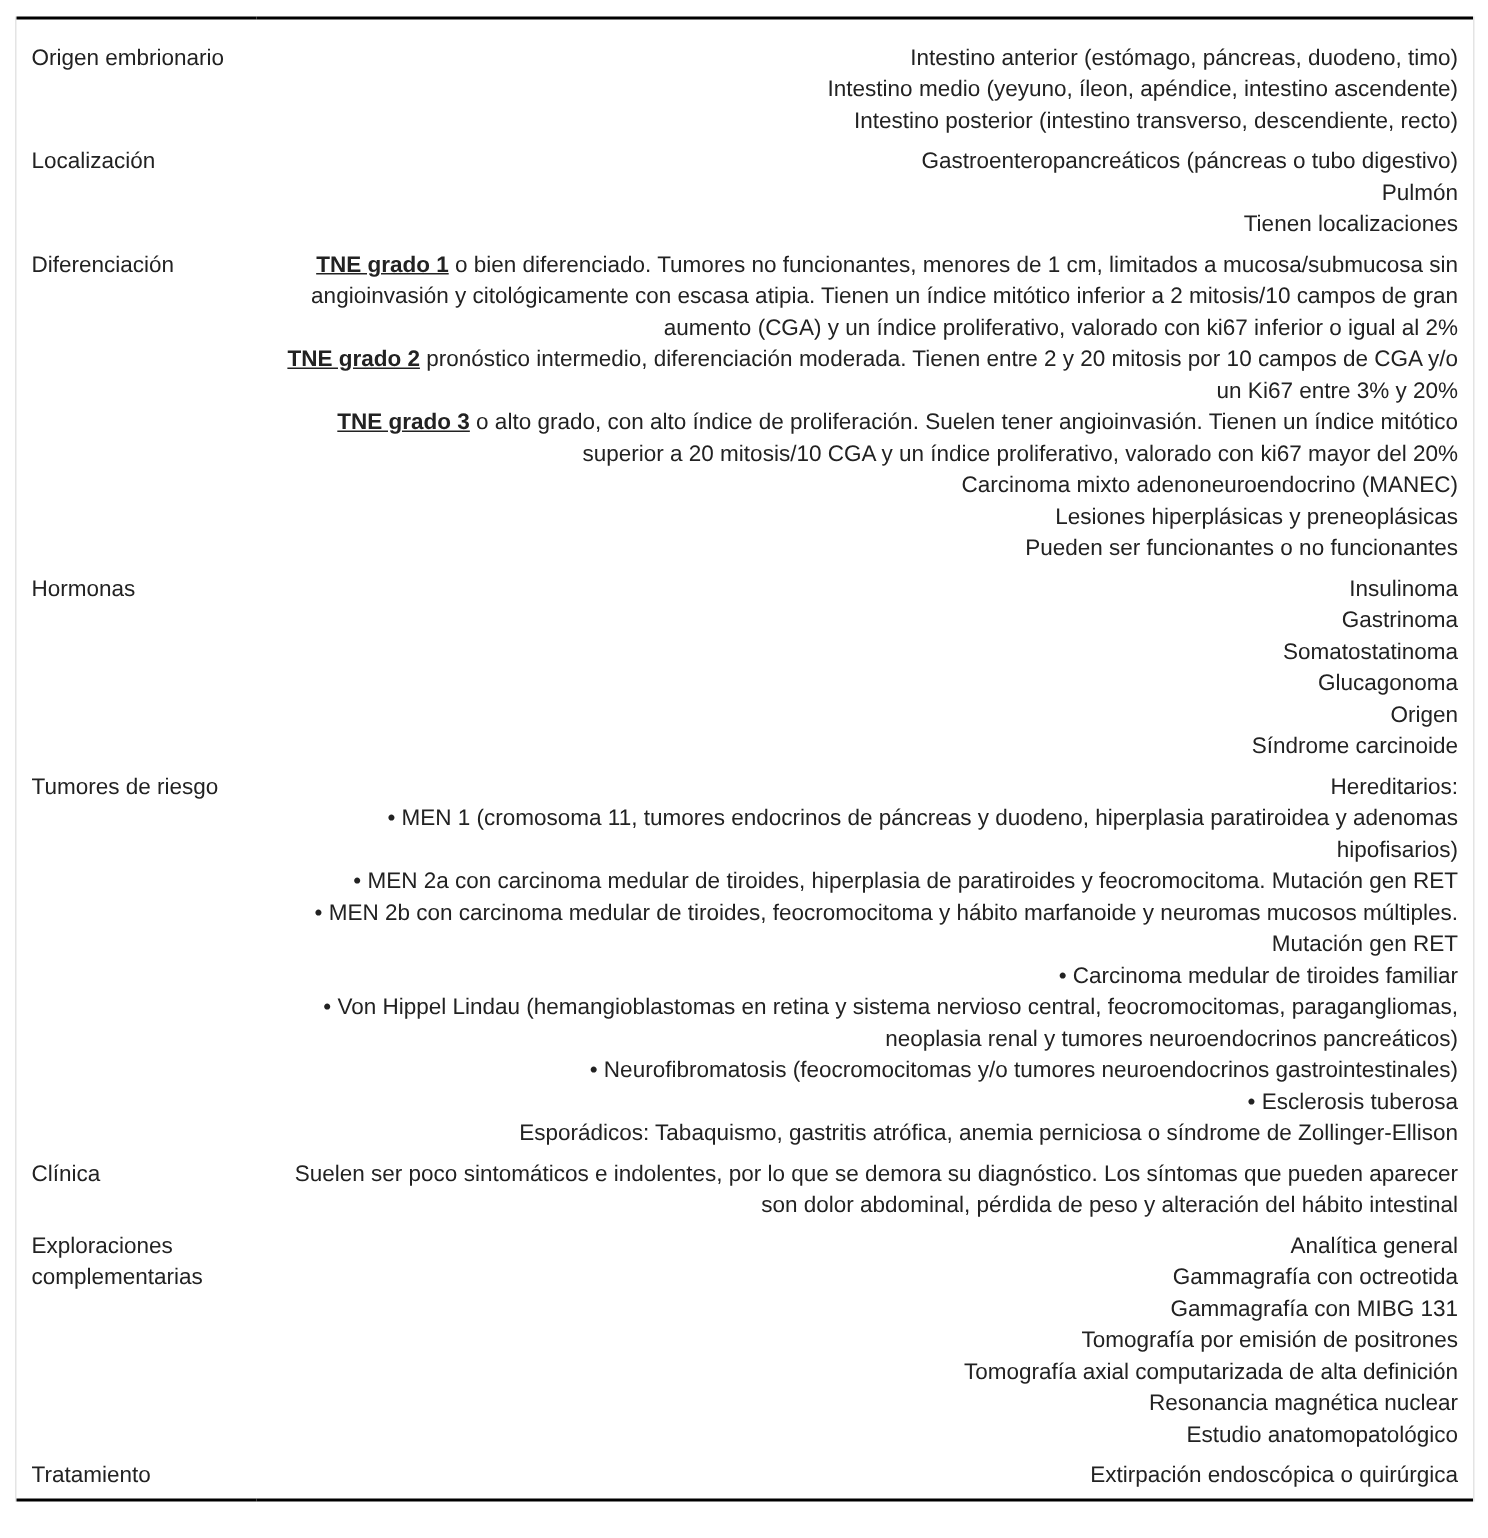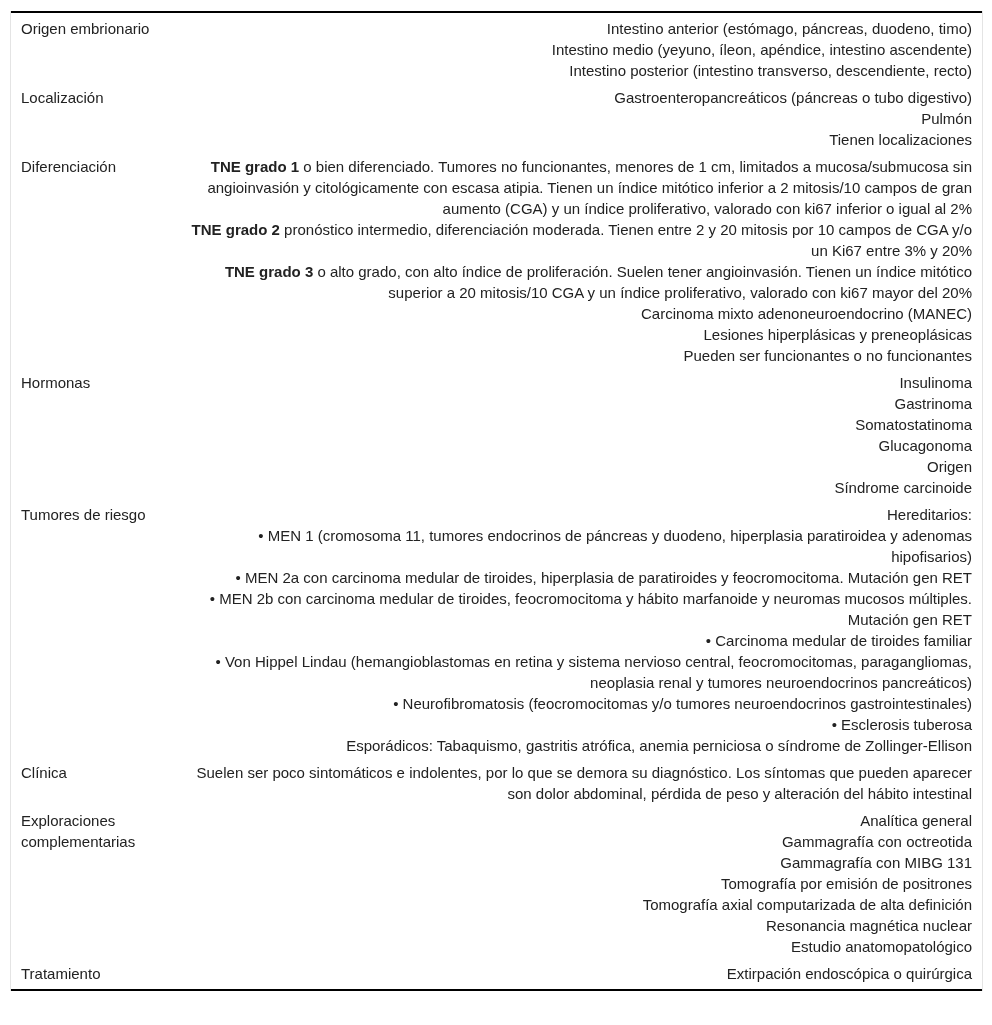--- a/index.html
+++ b/index.html
@@ -31,24 +31,24 @@
     }
     td {
       vertical-align: top;
       padding: 3px 10px 3px 10px;
       line-height: 21px;
     }
     td.label {
       width: 146px;
       padding-right: 4px;
     }
-    tr:first-child td { padding-top: 5px; }
+    tr:first-child td { padding-top: 15px; }
     tr:last-child td { padding-bottom: 5px; margin-top: 40px; }
     .line { display: block; text-align: right; }
-    b { font-weight: bold; }
+    b { font-weight: bold; text-decoration: underline; }
   </style>
 </head>
 <body>
 
 <div class="table-wrap">
   <table>
     <tbody>
 
       <tr>
         <td class="label">Origen embrionario</td>

